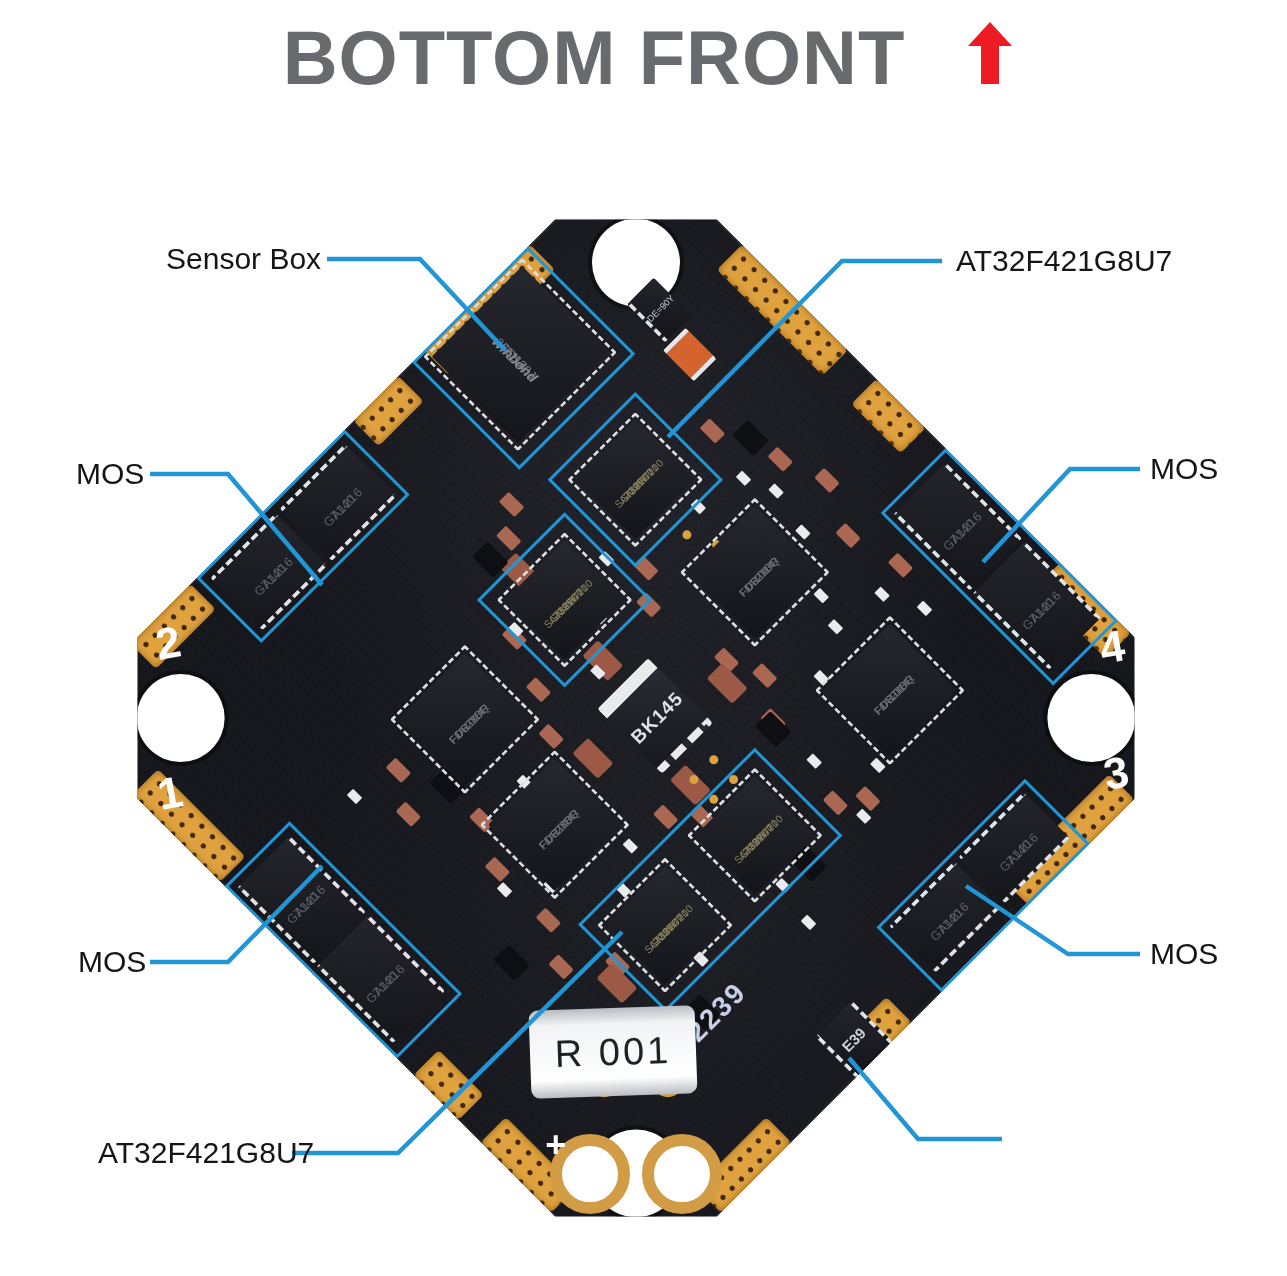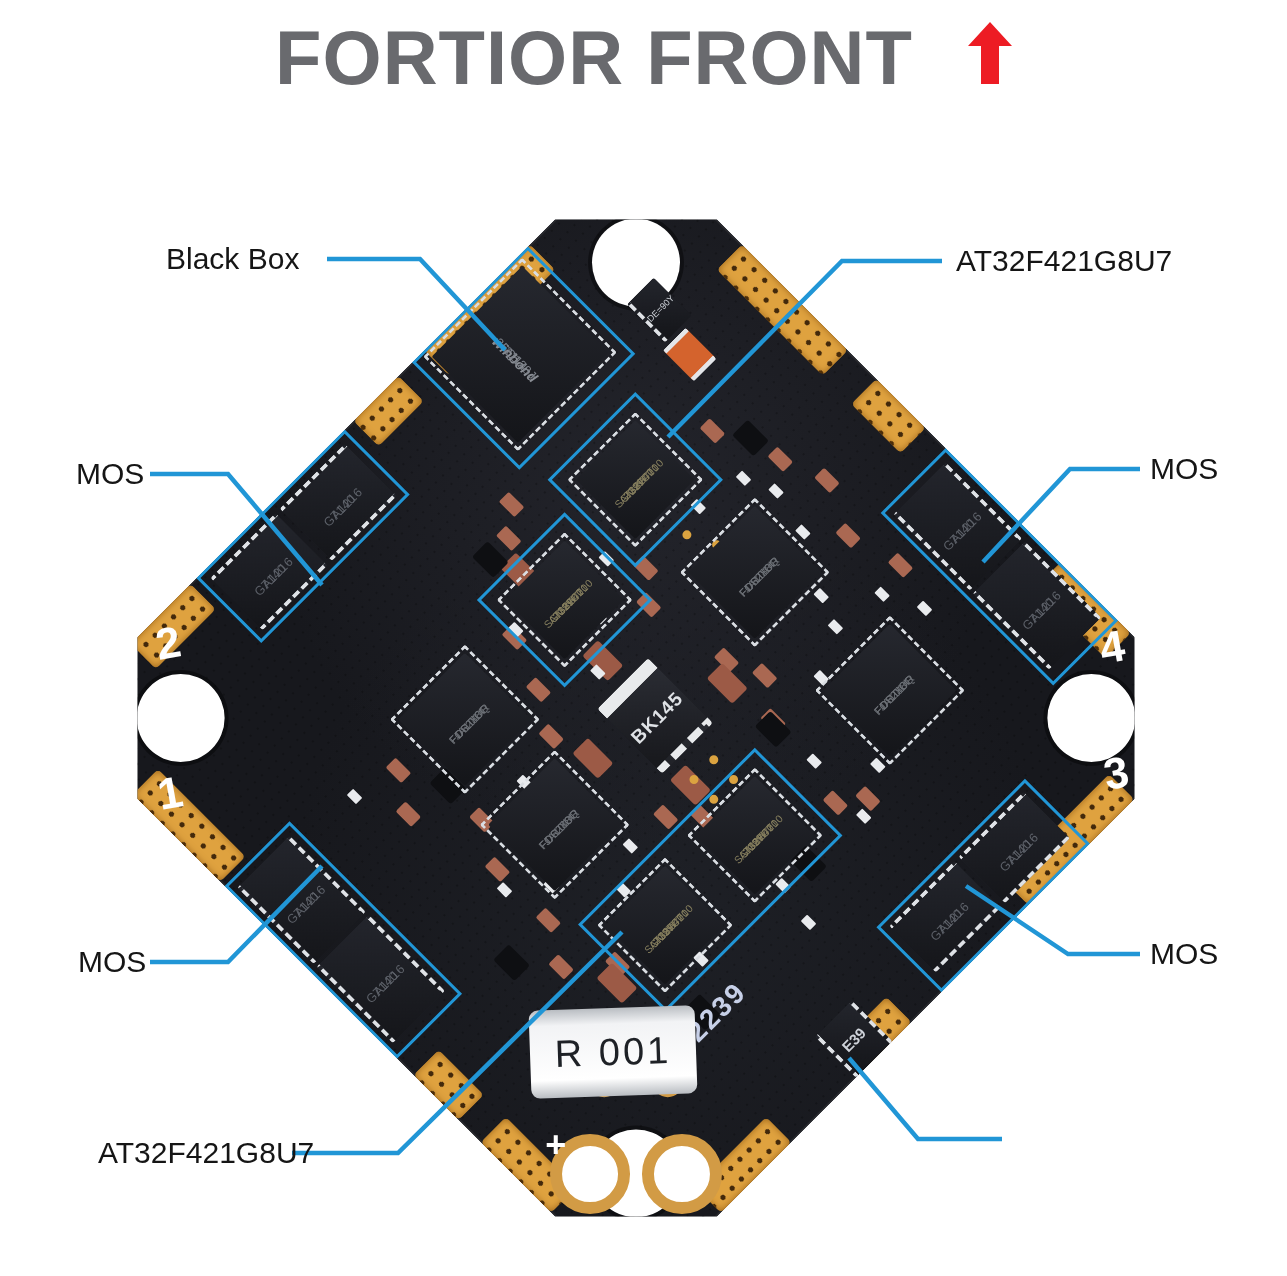--- a/index.html
+++ b/index.html
@@ -105,21 +105,21 @@
         font-size:38px;letter-spacing:3px;color:#1e2126;}
   .leaders{position:absolute;left:0;top:0;z-index:9;pointer-events:none;}
   .leader{fill:none;stroke:var(--callout-line,#2196d6);stroke-width:4.5px;}
   .callout-label{position:absolute;font-size:30px;color:#151515;white-space:nowrap;z-index:10;}
 </style>
 </head>
 <body>
 
 <div class="stage">
 
-  <div class="title">FORTIOR FRONT</div>
+  <div class="title">BOTTOM FRONT</div>
   <svg class="up-arrow" width="48" height="62" viewBox="0 0 48 62">
     <path d="M24 0 L46 24 H33 V62 H15 V24 H2 Z"></path>
   </svg>
 
   <div class="board">
 
     <div class="scatter caps-sm"></div>
     <div class="scatter caps-lg"></div>
     <div class="scatter pads"></div>
     <div class="scatter gdots"></div>
@@ -324,21 +324,21 @@
     <polyline class="leader" points="327,259 420,259 505,350"></polyline>
     <polyline class="leader" points="942,261 842,261 668,437"></polyline>
     <polyline class="leader" points="150,474 228,474 322,585"></polyline>
     <polyline class="leader" points="1140,469 1070,469 983,562"></polyline>
     <polyline class="leader" points="150,962 228,962 322,866"></polyline>
     <polyline class="leader" points="1140,954 1068,954 966,886"></polyline>
     <polyline class="leader" points="292,1153 398,1153 622,932"></polyline>
     <polyline class="leader" points="1002,1139 918,1139 849,1058"></polyline>
   </svg>
 
-  <div class="callout-label" style="left:166px;top:242px">Black Box</div>
+  <div class="callout-label" style="left:166px;top:242px">Sensor Box</div>
   <div class="callout-label" style="left:956px;top:244px">AT32F421G8U7</div>
   <div class="callout-label" style="left:76px;top:457px">MOS</div>
   <div class="callout-label" style="left:1150px;top:452px">MOS</div>
   <div class="callout-label" style="left:78px;top:945px">MOS</div>
   <div class="callout-label" style="left:1150px;top:937px">MOS</div>
   <div class="callout-label" style="left:98px;top:1136px">AT32F421G8U7</div>
 
 </div>
 
 </body></html>

